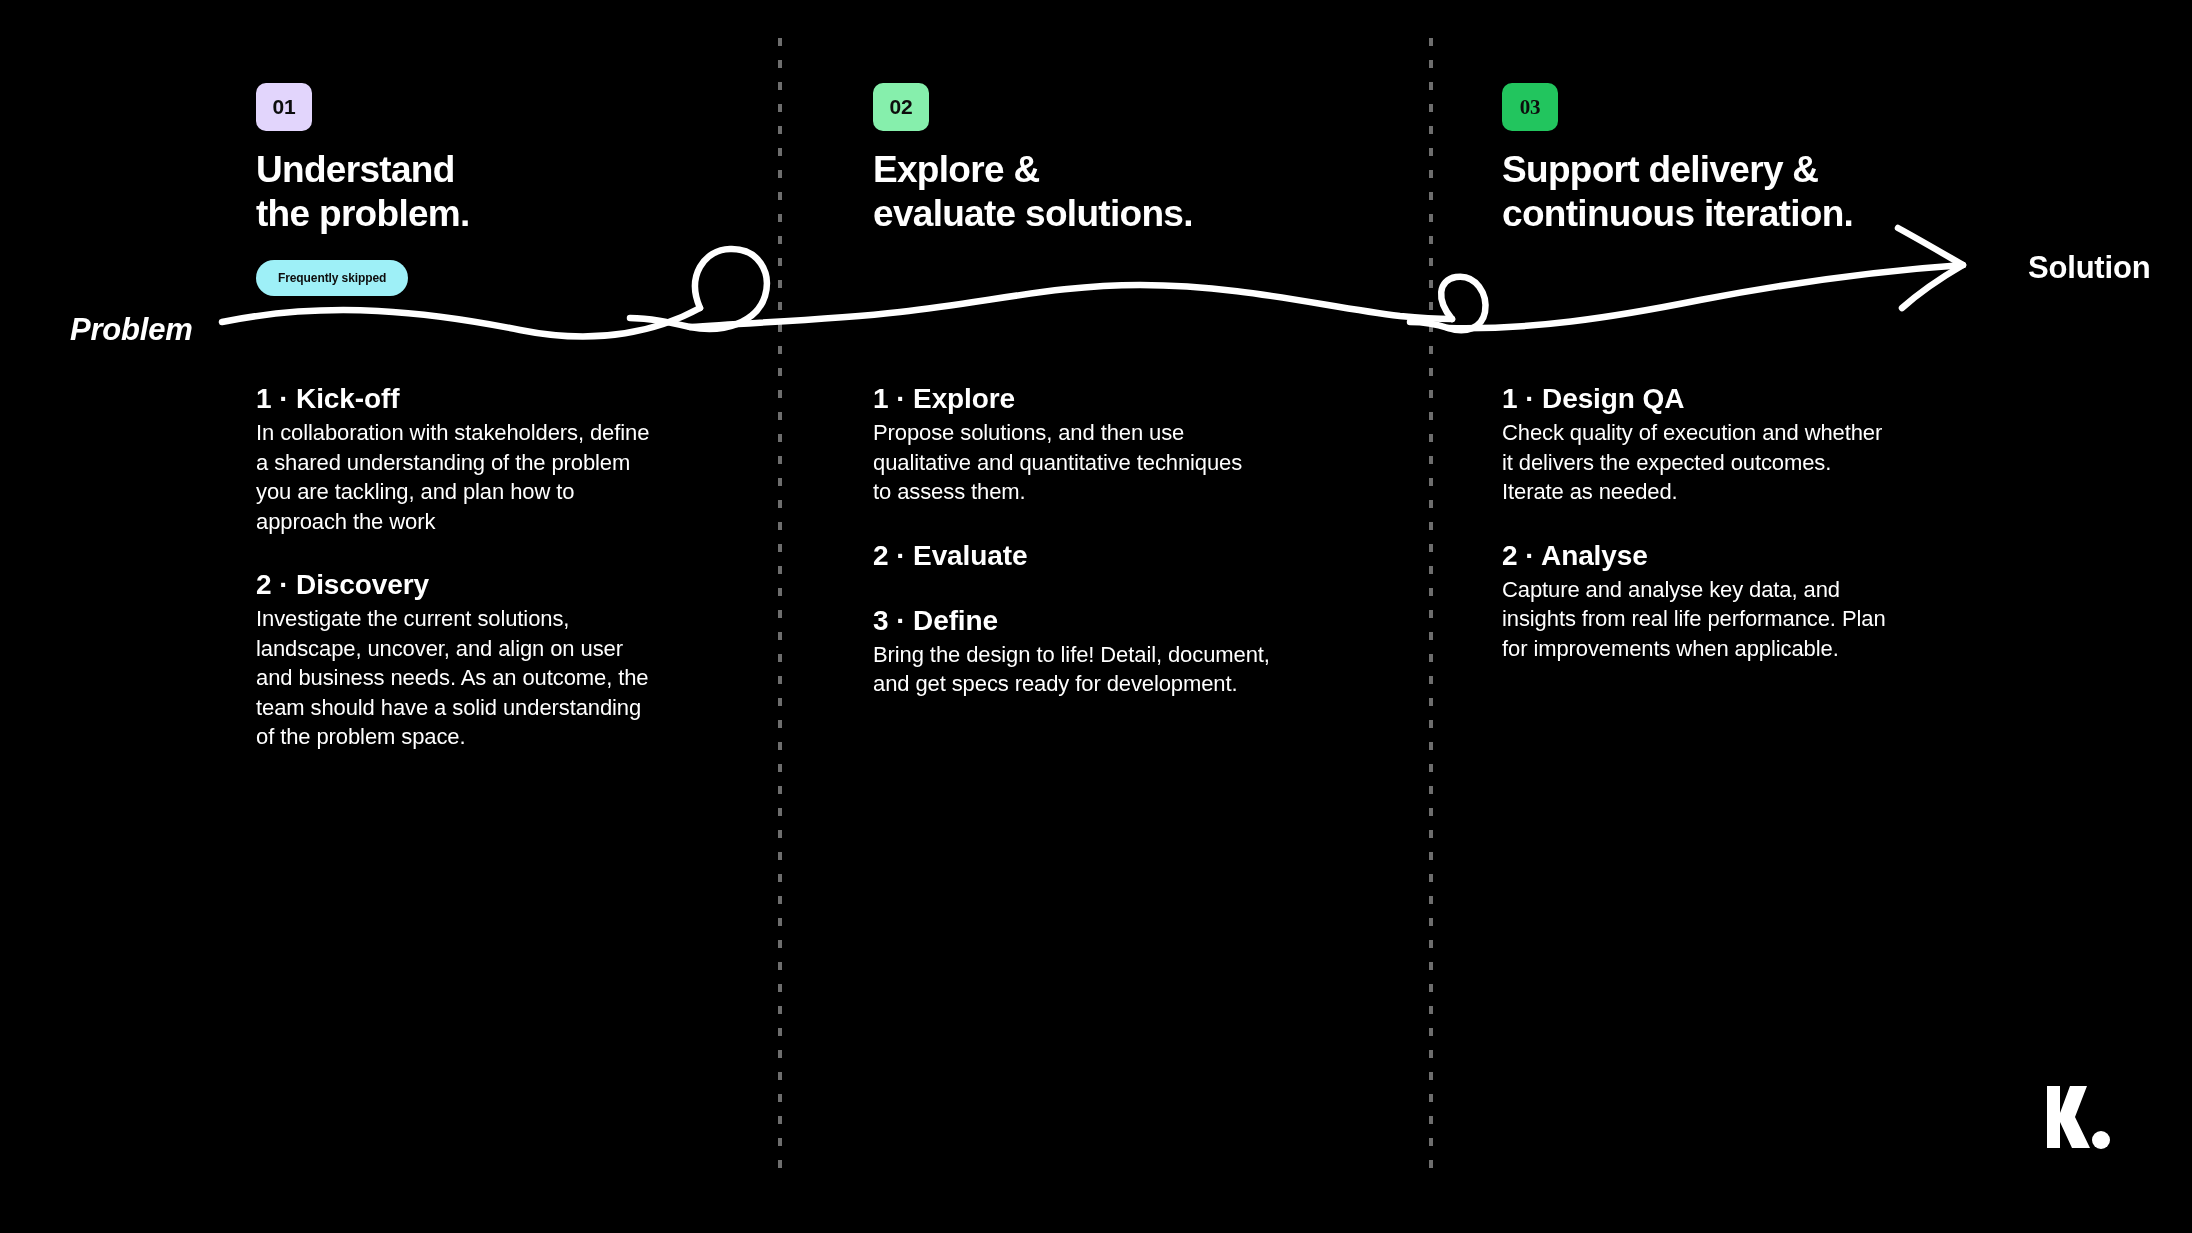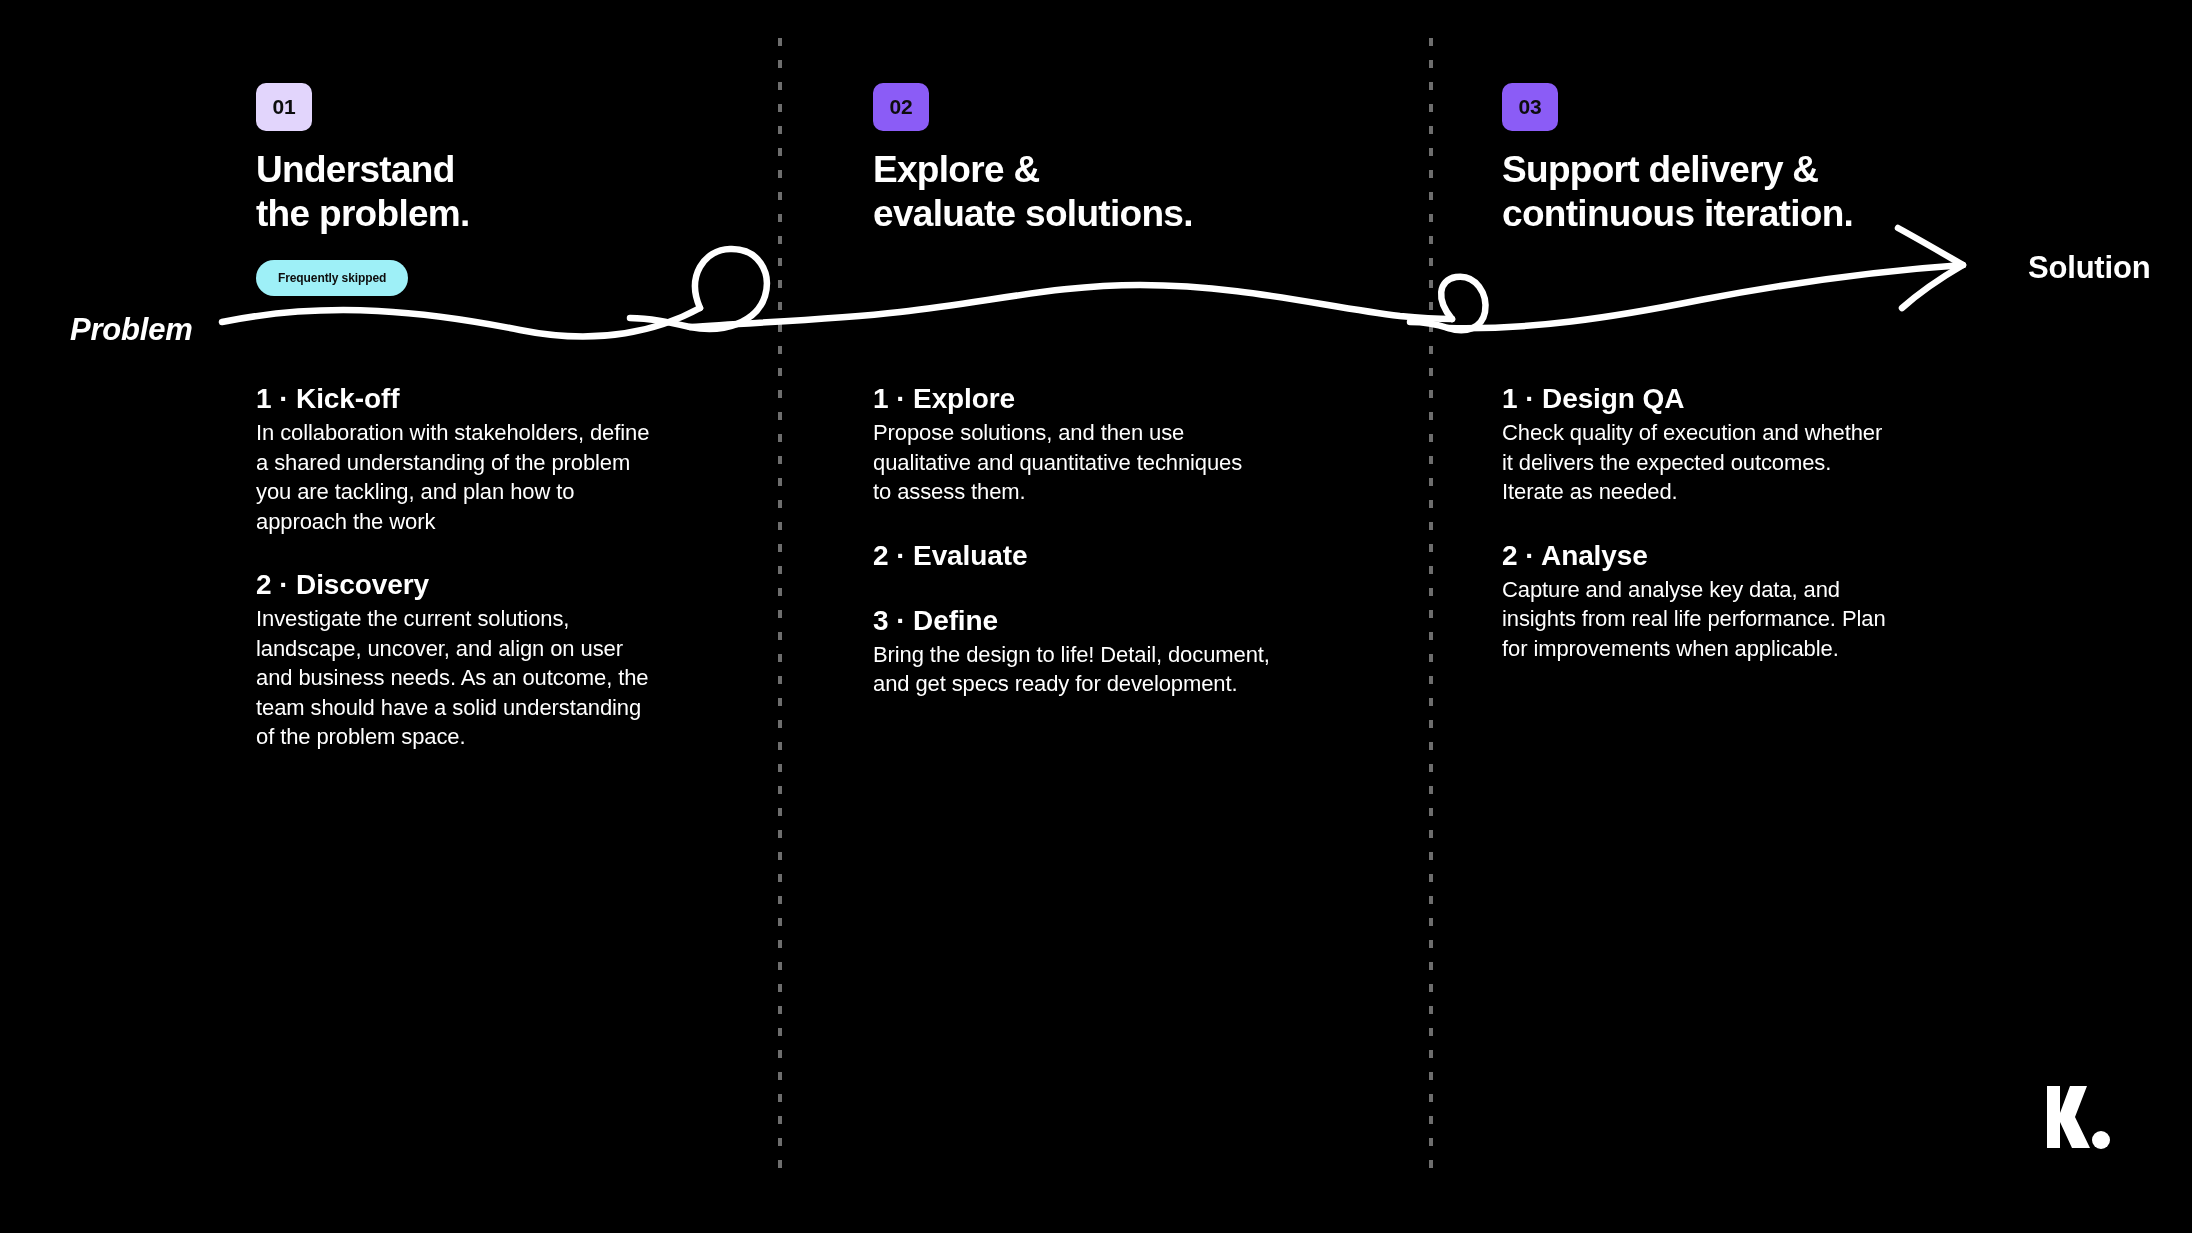--- a/index.html
+++ b/index.html
@@ -152,21 +152,21 @@
         <div class="item-body">Investigate the current solutions,
 landscape, uncover, and align on user
 and business needs. As an outcome, the
 team should have a solid understanding
 of the problem space.</div>
       </div>
     </div>
   </div>
 
   <div class="column" id="col-2">
-    <div class="step-badge" style="background:#8b5cf6;">
+    <div class="step-badge" style="background:#86efac;">
       <span>02</span>
     </div>
     <div class="column-title">Explore &amp;
 evaluate solutions.</div>
     <div class="items">
       <div class="item">
         <div class="item-head">1 · Explore</div>
         <div class="item-body">Propose solutions, and then use
 qualitative and quantitative techniques
 to assess them.</div>
@@ -176,21 +176,21 @@
       </div>
       <div class="item">
         <div class="item-head">3 · Define</div>
         <div class="item-body">Bring the design to life! Detail, document,
 and get specs ready for development.</div>
       </div>
     </div>
   </div>
 
   <div class="column" id="col-3">
-    <div class="step-badge" style="background:#8b5cf6;">
+    <div class="step-badge" style="background:#22c55e;font-family:Liberation Serif, serif;">
       <span>03</span>
     </div>
     <div class="column-title">Support delivery &amp;
 continuous iteration.</div>
     <div class="items">
       <div class="item">
         <div class="item-head">1 · Design QA</div>
         <div class="item-body">Check quality of execution and whether
 it delivers the expected outcomes.
 Iterate as needed.</div>

